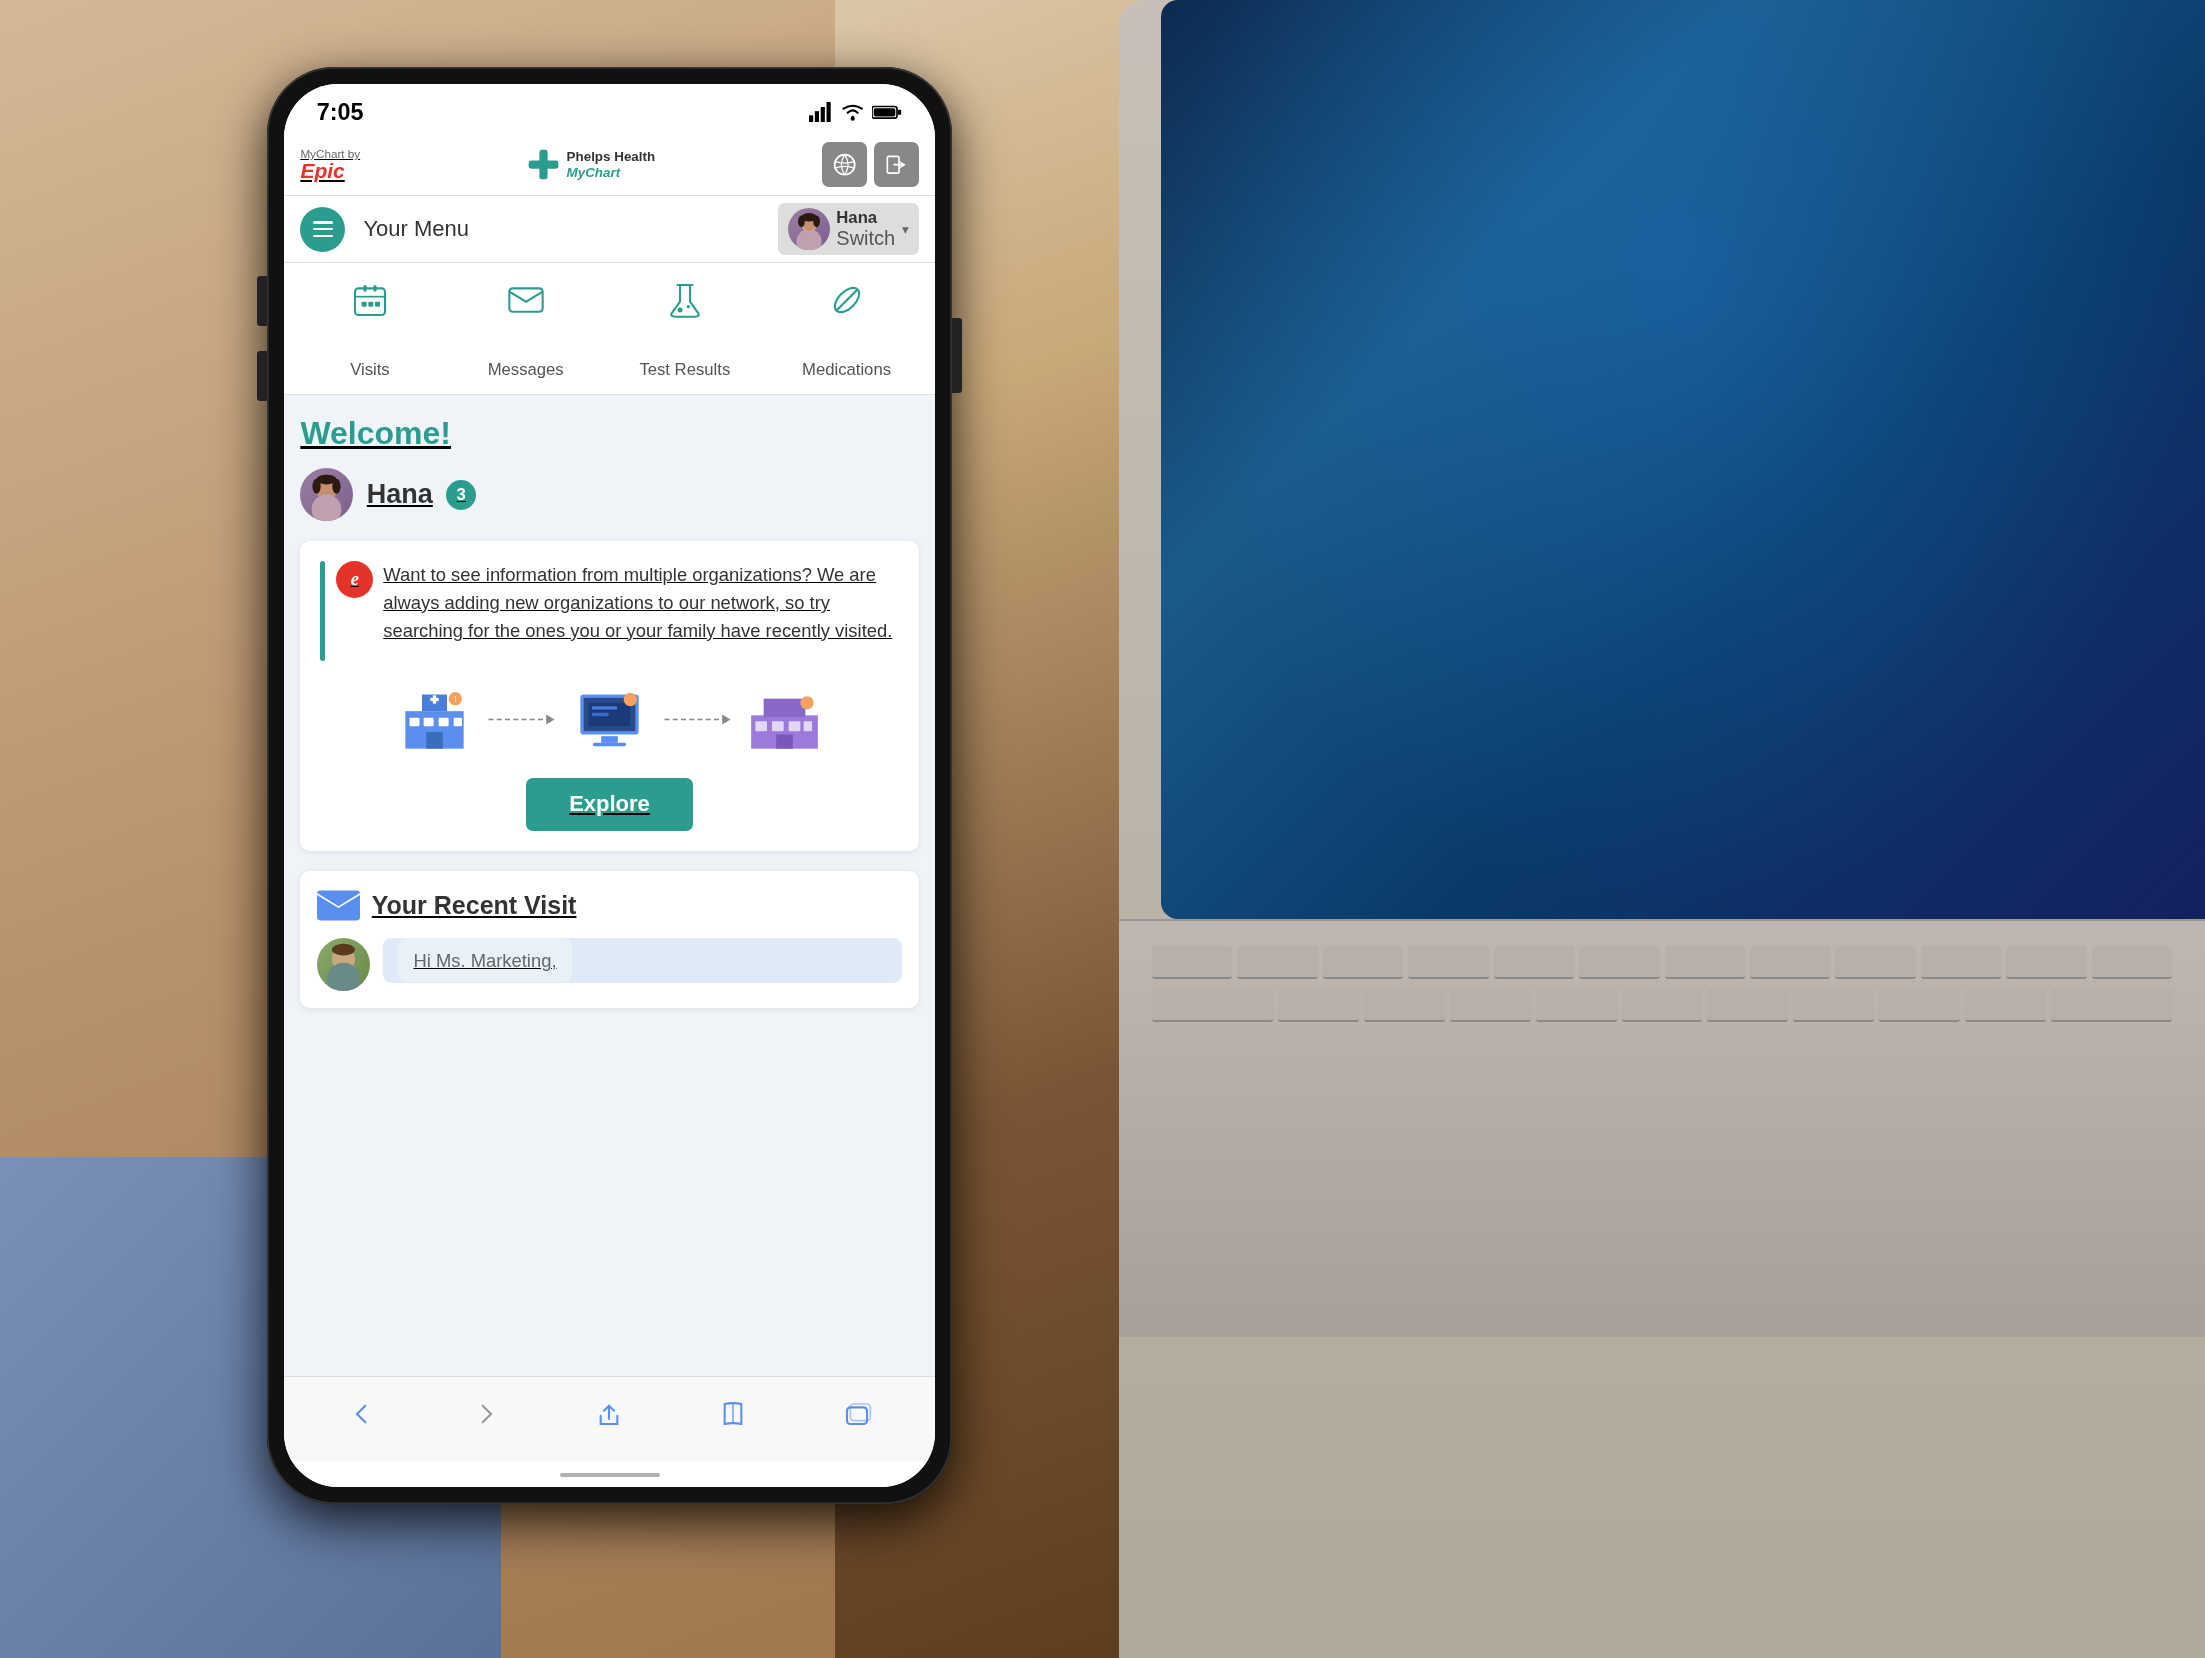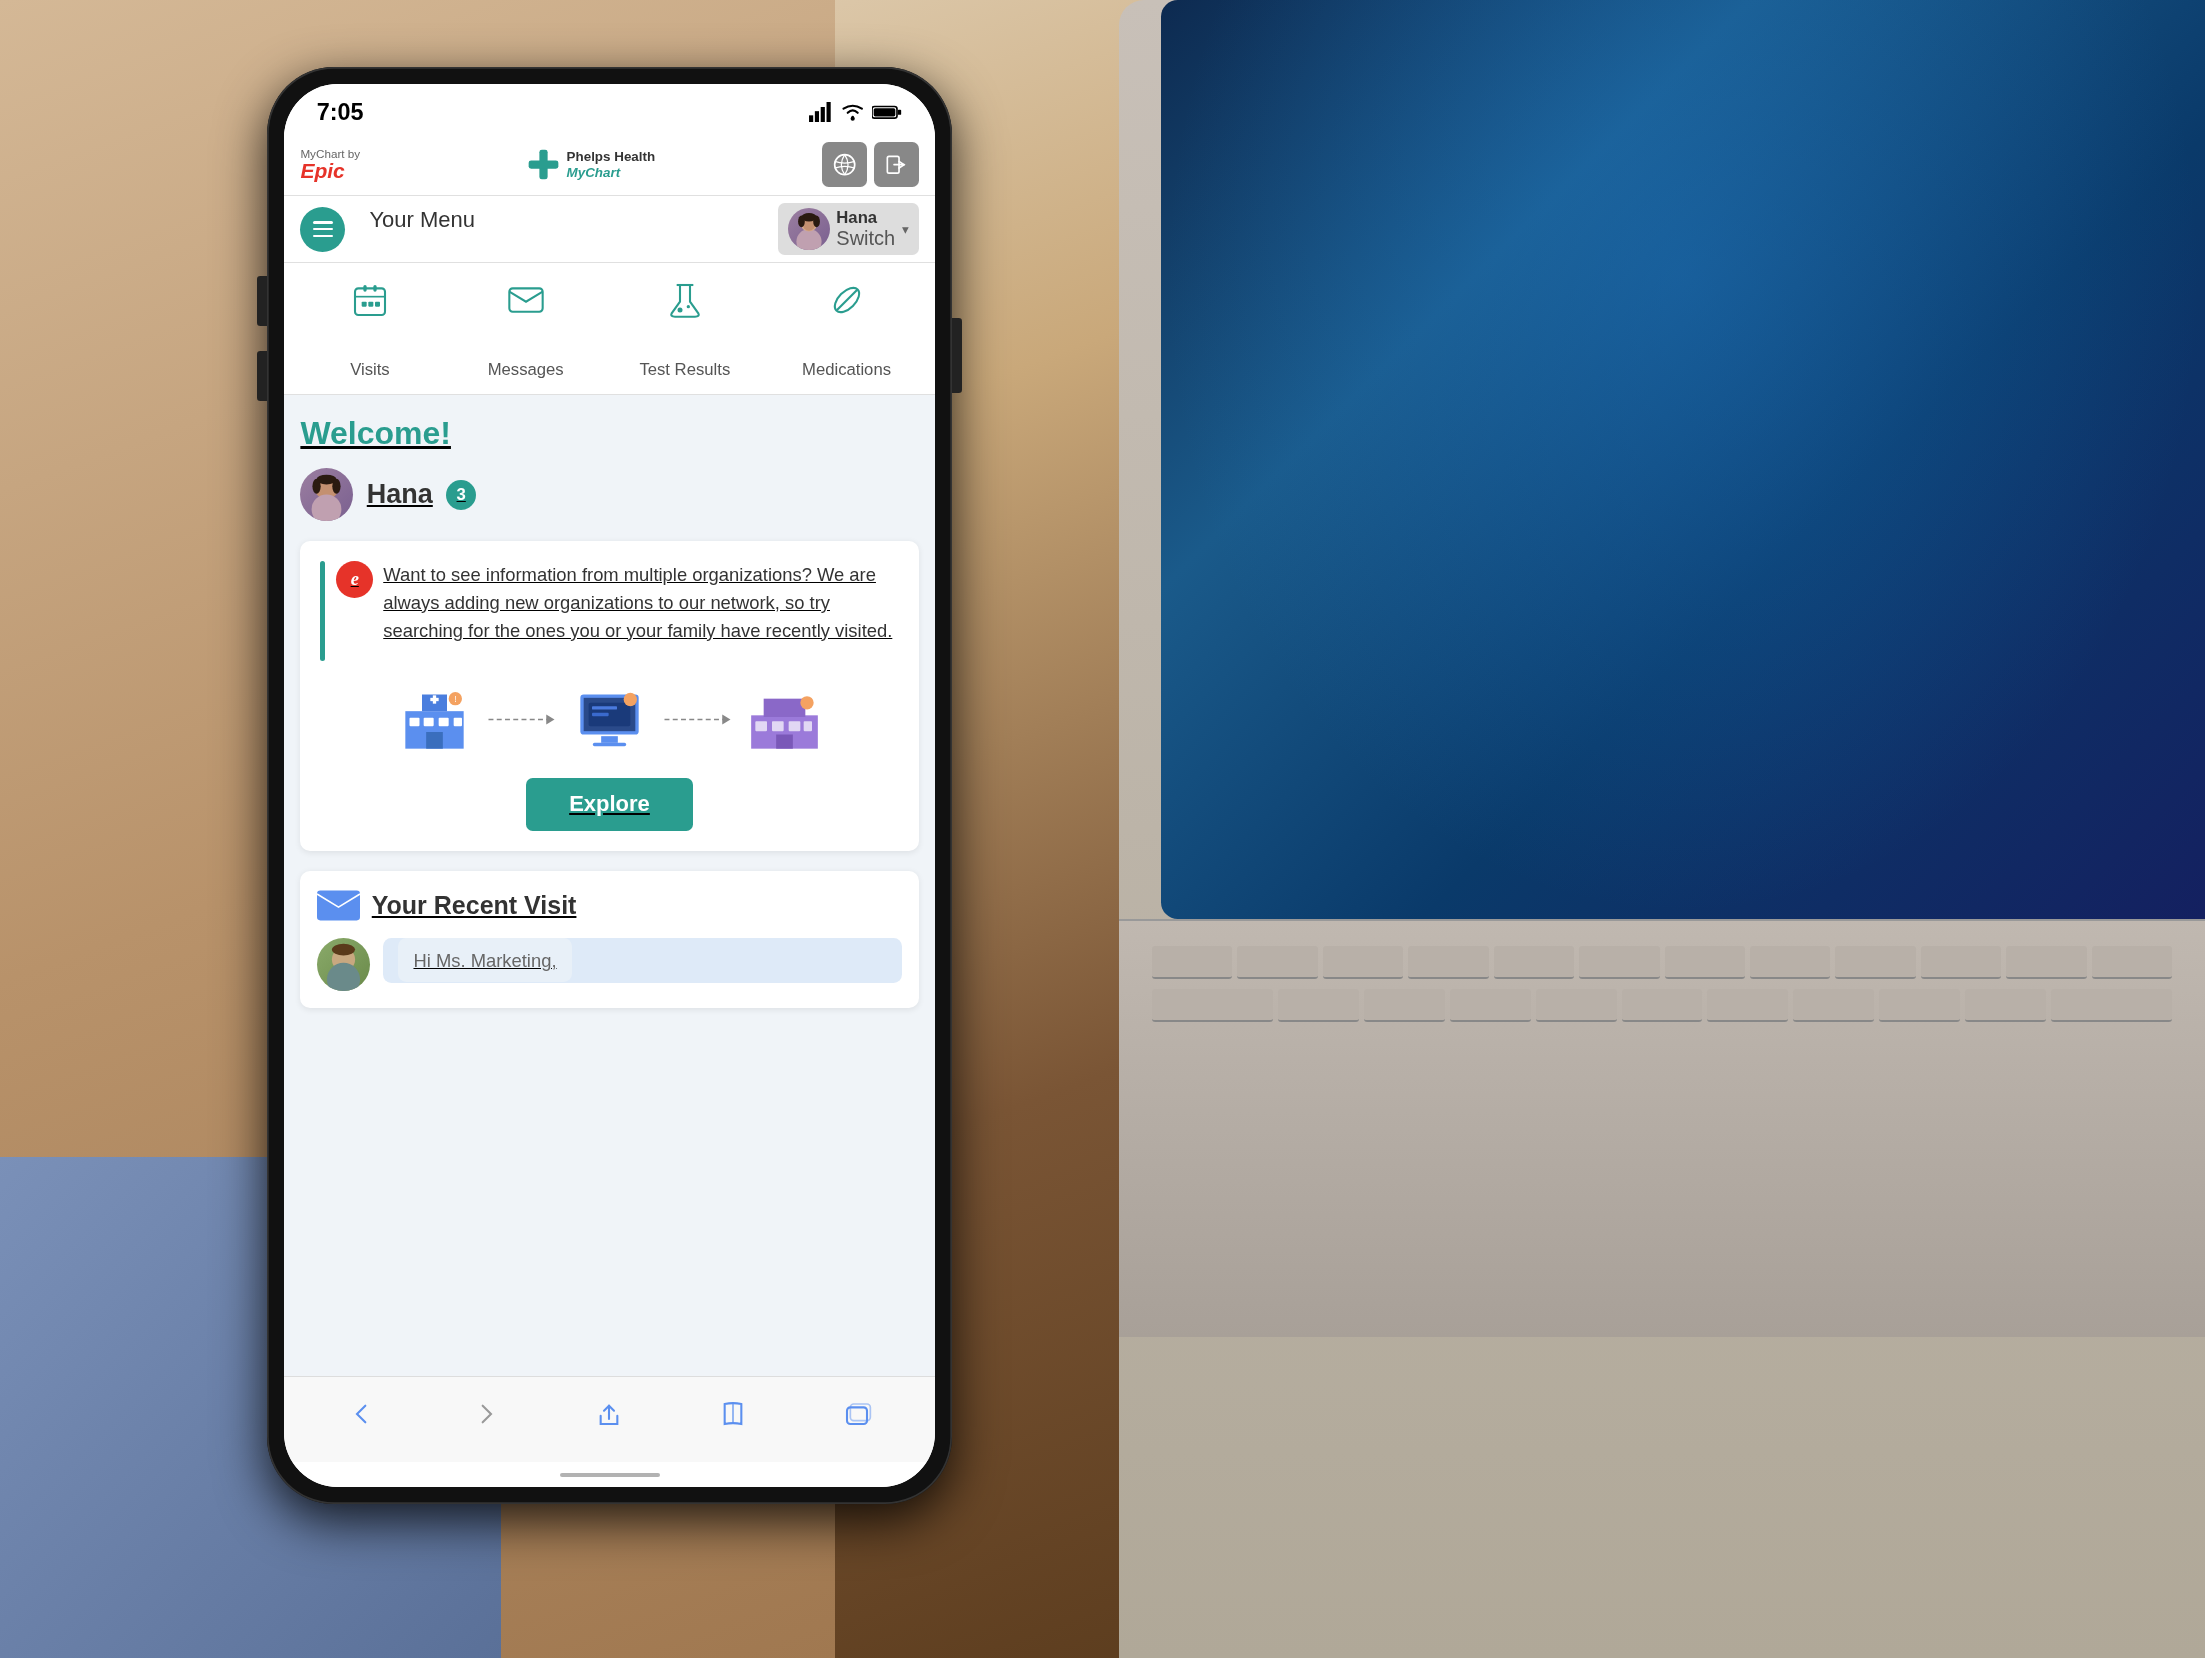--- a/index.html
+++ b/index.html
@@ -87,20 +87,21 @@
       border-bottom: 0.8px solid #e0e0e0;
       display: flex;
       align-items: center;
       justify-content: space-between;
     }
 
     .epic-logo {
       display: flex;
       flex-direction: column;
       align-items: flex-start;
+      text-decoration: underline;
     }
 
     .mychart-text {
       font-size: 11.7px;
       color: #666;
       line-height: 1;
     }
 
     .epic-brand {
       font-size: 21px;
@@ -158,21 +159,22 @@
       display: flex;
       align-items: center;
       justify-content: space-between;
       padding: 6.7px 16.7px;
       background: #fff;
       border-bottom: 0.8px solid #e0e0e0;
     }
 
     .menu-btn {
       display: flex;
-      gap: 24px;
+      align-items: center;
+      gap: 18px;
       cursor: pointer;
     }
 
     .hamburger {
       width: 45px;
       height: 45px;
       background: #2a9d8f;
       border-radius: 50%;
       display: flex;
       align-items: center;

